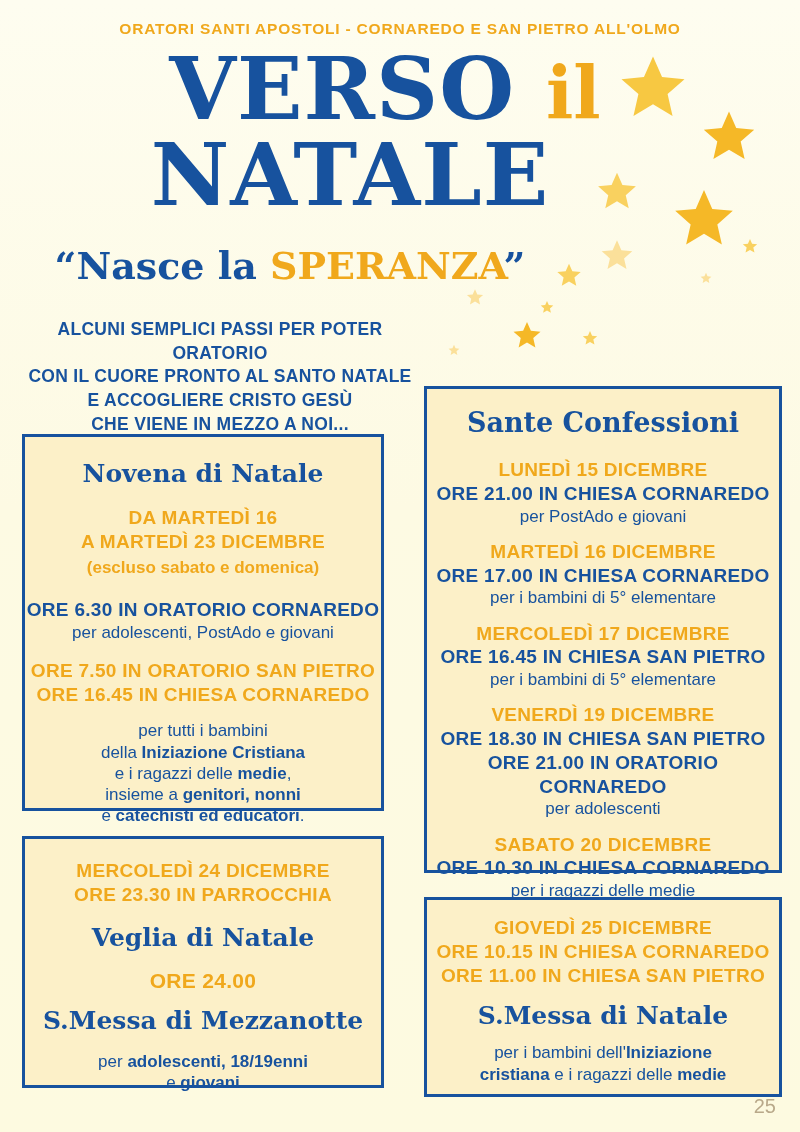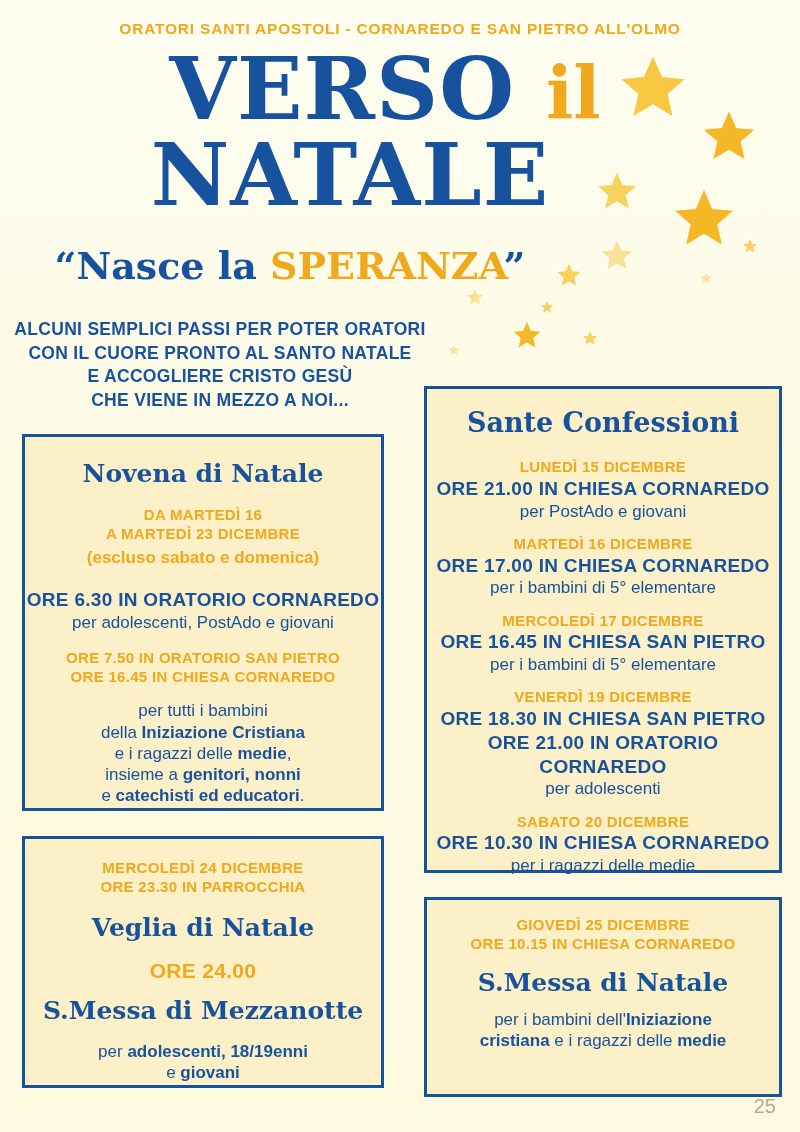--- a/index.html
+++ b/index.html
@@ -122,21 +122,21 @@
   }
   .b { font-weight: bold; }
 
   .line {
     text-align: center;
     line-height: 1.25;
   }
   .l-gold-b {
     color: #f0a81c;
     font-weight: bold;
-    font-size: 15px;
+    font-size: 19px;
     letter-spacing: 0.3px;
   }
   .l-blue-b {
     color: #17529e;
     font-weight: bold;
     font-size: 19px;
     letter-spacing: 0.3px;
   }
   .l-gold-n {
     color: #f0a81c;
@@ -238,21 +238,21 @@
       <span class="il">il</span>
     </div>
     <div class="title-2">NATALE</div>
   </div>
 
   <div class="subtitle">
     <span>“Nasce la </span><span class="sper">SPERANZA</span><span>”</span>
   </div>
 
   <div class="intro">
-    <div>ALCUNI SEMPLICI PASSI PER POTER ORATORI</div>
+    <div>ALCUNI SEMPLICI PASSI PER POTER ORATORIO</div>
     <div>CON IL CUORE PRONTO AL SANTO NATALE</div>
     <div>E ACCOGLIERE CRISTO GESÙ</div>
     <div>CHE VIENE IN MEZZO A NOI...</div>
   </div>
 
   <div class="box box-novena">
     <div class="box-title" style="margin-top:22px;">Novena di Natale</div>
 
     <div style="margin-top:18px;">
       <div class="line l-gold-b">DA MARTEDÌ 16</div>
@@ -338,20 +338,21 @@
     <div class="grp">
       <div class="line l-gold-b">SABATO 20 DICEMBRE</div>
       <div class="line l-blue-b">ORE 10.30 IN CHIESA CORNAREDO</div>
       <div class="line l-blue-n sm">per i ragazzi delle medie</div>
     </div>
   </div>
 
   <div class="box box-natale">
     <div class="line l-gold-b" style="margin-top:16px;">GIOVEDÌ 25 DICEMBRE</div>
     <div class="line l-gold-b">ORE 10.15 IN CHIESA CORNAREDO</div>
+    <div class="line l-gold-b">ORE 11.00 IN CHIESA SAN PIETRO</div>
 
     <div class="box-title" style="margin-top:14px;">S.Messa di Natale</div>
 
     <div style="margin-top:12px;">
       <div class="line l-blue-n">
         <span>per i bambini dell'</span><span class="b">Iniziazione</span>
       </div>
       <div class="line l-blue-n">
         <span class="b">cristiana</span><span> e i ragazzi delle </span><span class="b">medie</span>
       </div>

